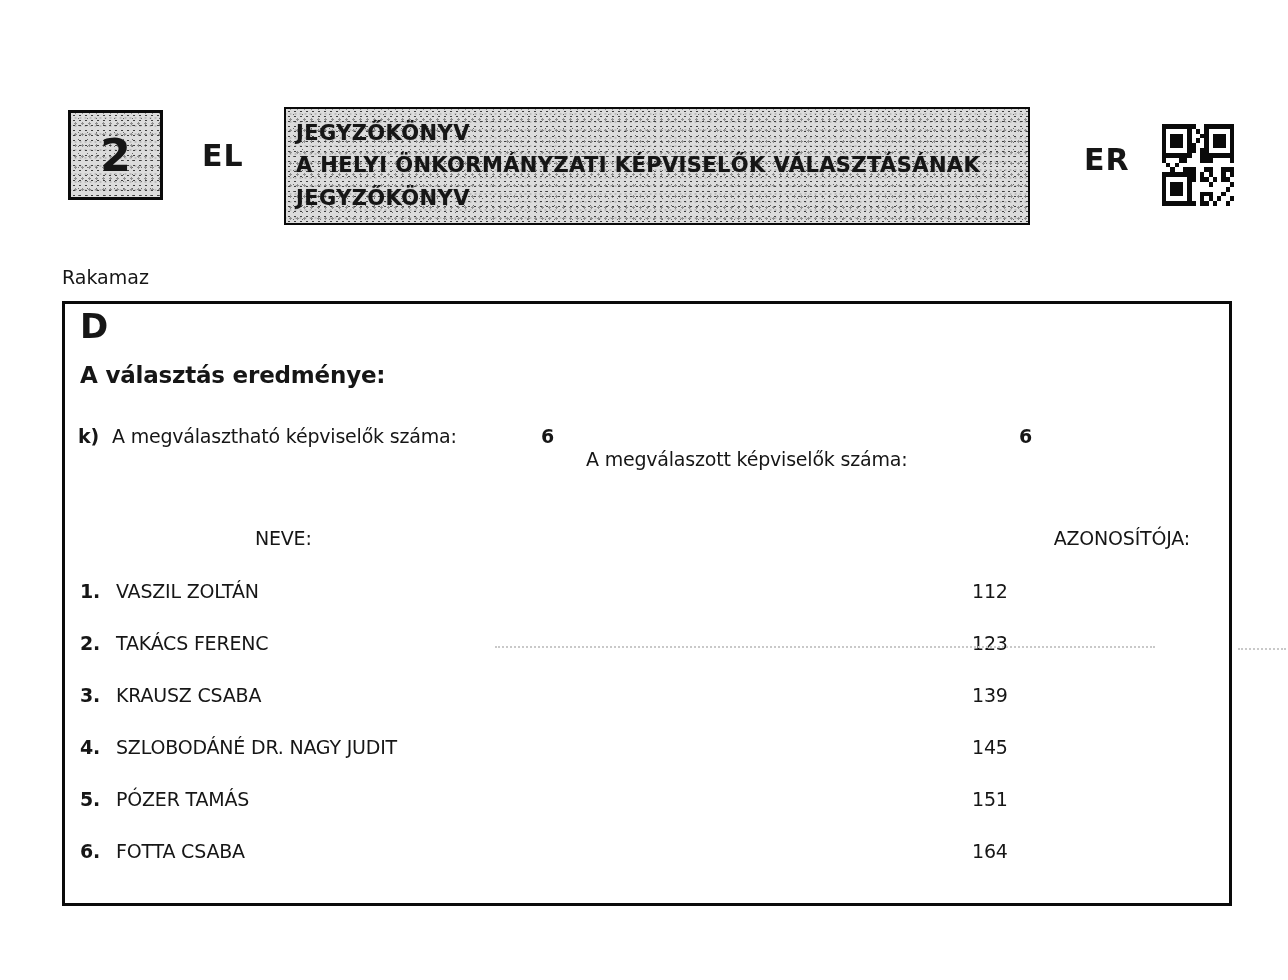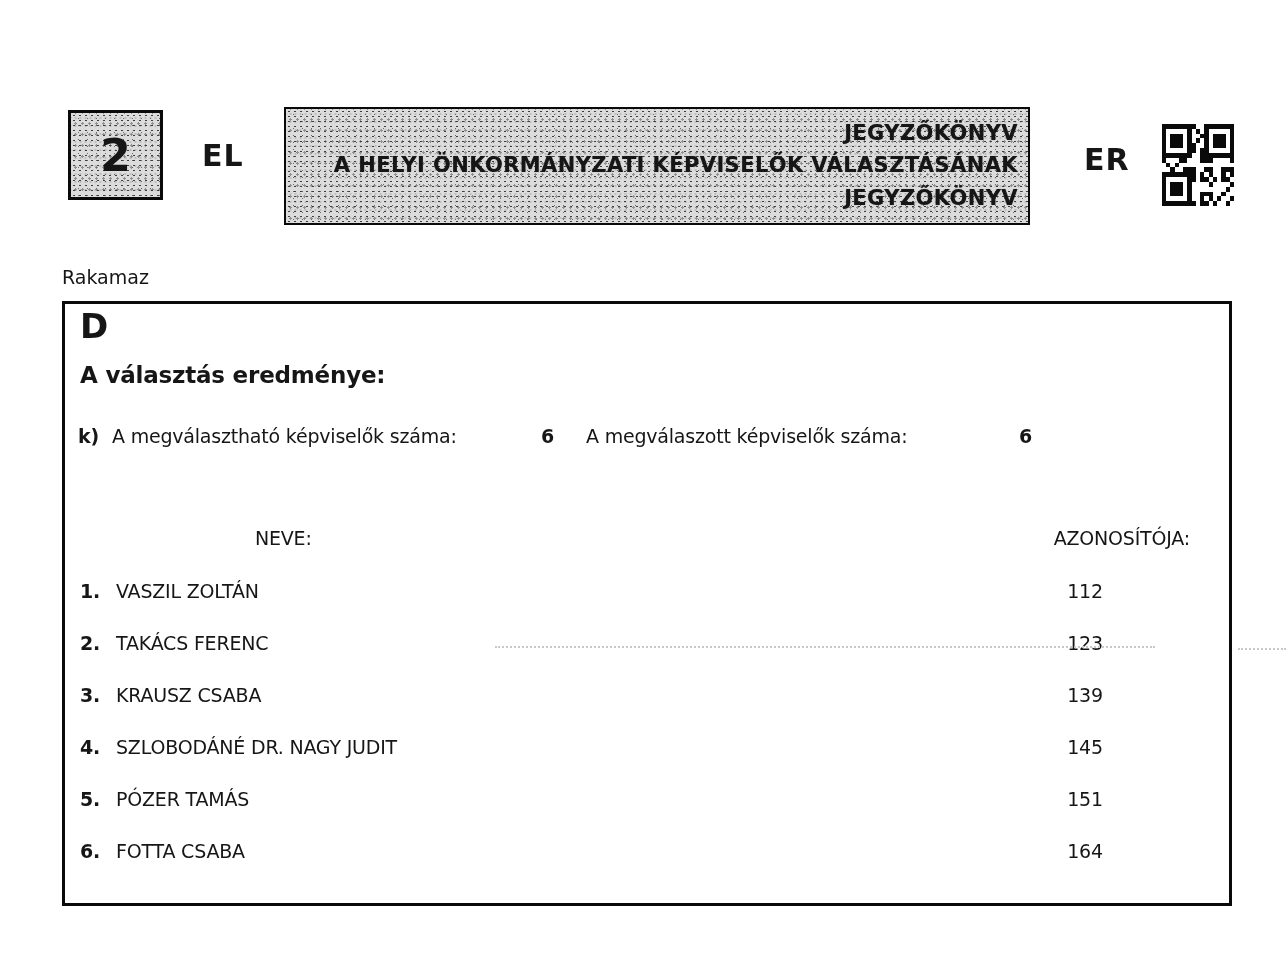--- a/index.html
+++ b/index.html
@@ -29,21 +29,21 @@
     left:68px; top:110px; width:95px; height:90px;
     border:3px solid #0a0a0a;
     display:flex; align-items:center; justify-content:center;
     font-size:44px; font-weight:bold;
   }
   #el-code { left:202px; top:138px; font-size:30px; font-weight:bold; letter-spacing:1px; }
   #er-code { left:1084px; top:142px; font-size:30px; font-weight:bold; letter-spacing:1px;text-align:right; }
   #title-box {
     left:284px; top:107px; width:746px; height:118px;
     border:2px solid #0a0a0a;
-    display:flex; flex-direction:column; align-items:flex-end; justify-content:space-evenly;
+    display:flex; flex-direction:column; align-items:flex-start; justify-content:space-evenly;
     text-align:center; padding:4px 10px;
   }
   .title-line { font-size:21px; font-weight:bold; letter-spacing:0.4px; line-height:1.1;
                 text-shadow:0 0 1px rgba(0,0,0,0.35); }
   #qr { left:1162px; top:124px; width:72px; height:82px;
         display:grid; grid-template-columns:repeat(17,1fr); grid-template-rows:repeat(17,1fr); }
   #qr .m { background:#0a0a0a; }
 
   #municipality { left:62px; top:266px; font-size:19px; font-weight:normal; }
 
@@ -54,32 +54,32 @@
   }
   #section-letter { left:80px; top:306px; font-size:34px; font-weight:bold; }
   #section-heading { left:80px; top:362px; font-size:23px; font-weight:bold; letter-spacing:-0.2px; }
 
   .body-text { font-size:19px; letter-spacing:-0.2px; white-space:nowrap; }
   .bold { font-weight:bold; }
 
   #k-label   { left:78px;  top:425px; }
   #electable-label { left:112px; top:425px; }
   #electable-value { left:541px; top:425px; }
-  #elected-label   { left:586px; top:425px; }
+  #elected-label   { left:586px; top:448px; }
   #elected-value   { left:1019px; top:425px; }
 
   #subheading { left:112px; top:477px; }
 
   #name-col-header { left:255px; top:527px; }
   #id-col-header   { left:1040px; top:527px; width:150px; text-align:right; }
 
   .rep-row { left:0; top:0; width:1288px; height:26px; }
   .rep-rank { position:absolute; left:80px; font-weight:bold; }
   .rep-name { position:absolute; left:116px; }
-  .rep-id   { position:absolute; left:1030px; width:110px; text-align:center; }
+  .rep-id   { position:absolute; left:972px; width:110px; text-align:left; }
 
   .artifact { border-top:2px dotted #c9c9c9; height:0; }
 </style>
 </head>
 <body>
 
 <div id="page">
 
   <div id="form-number-box" class="abs speckle">
     <span>2</span>

